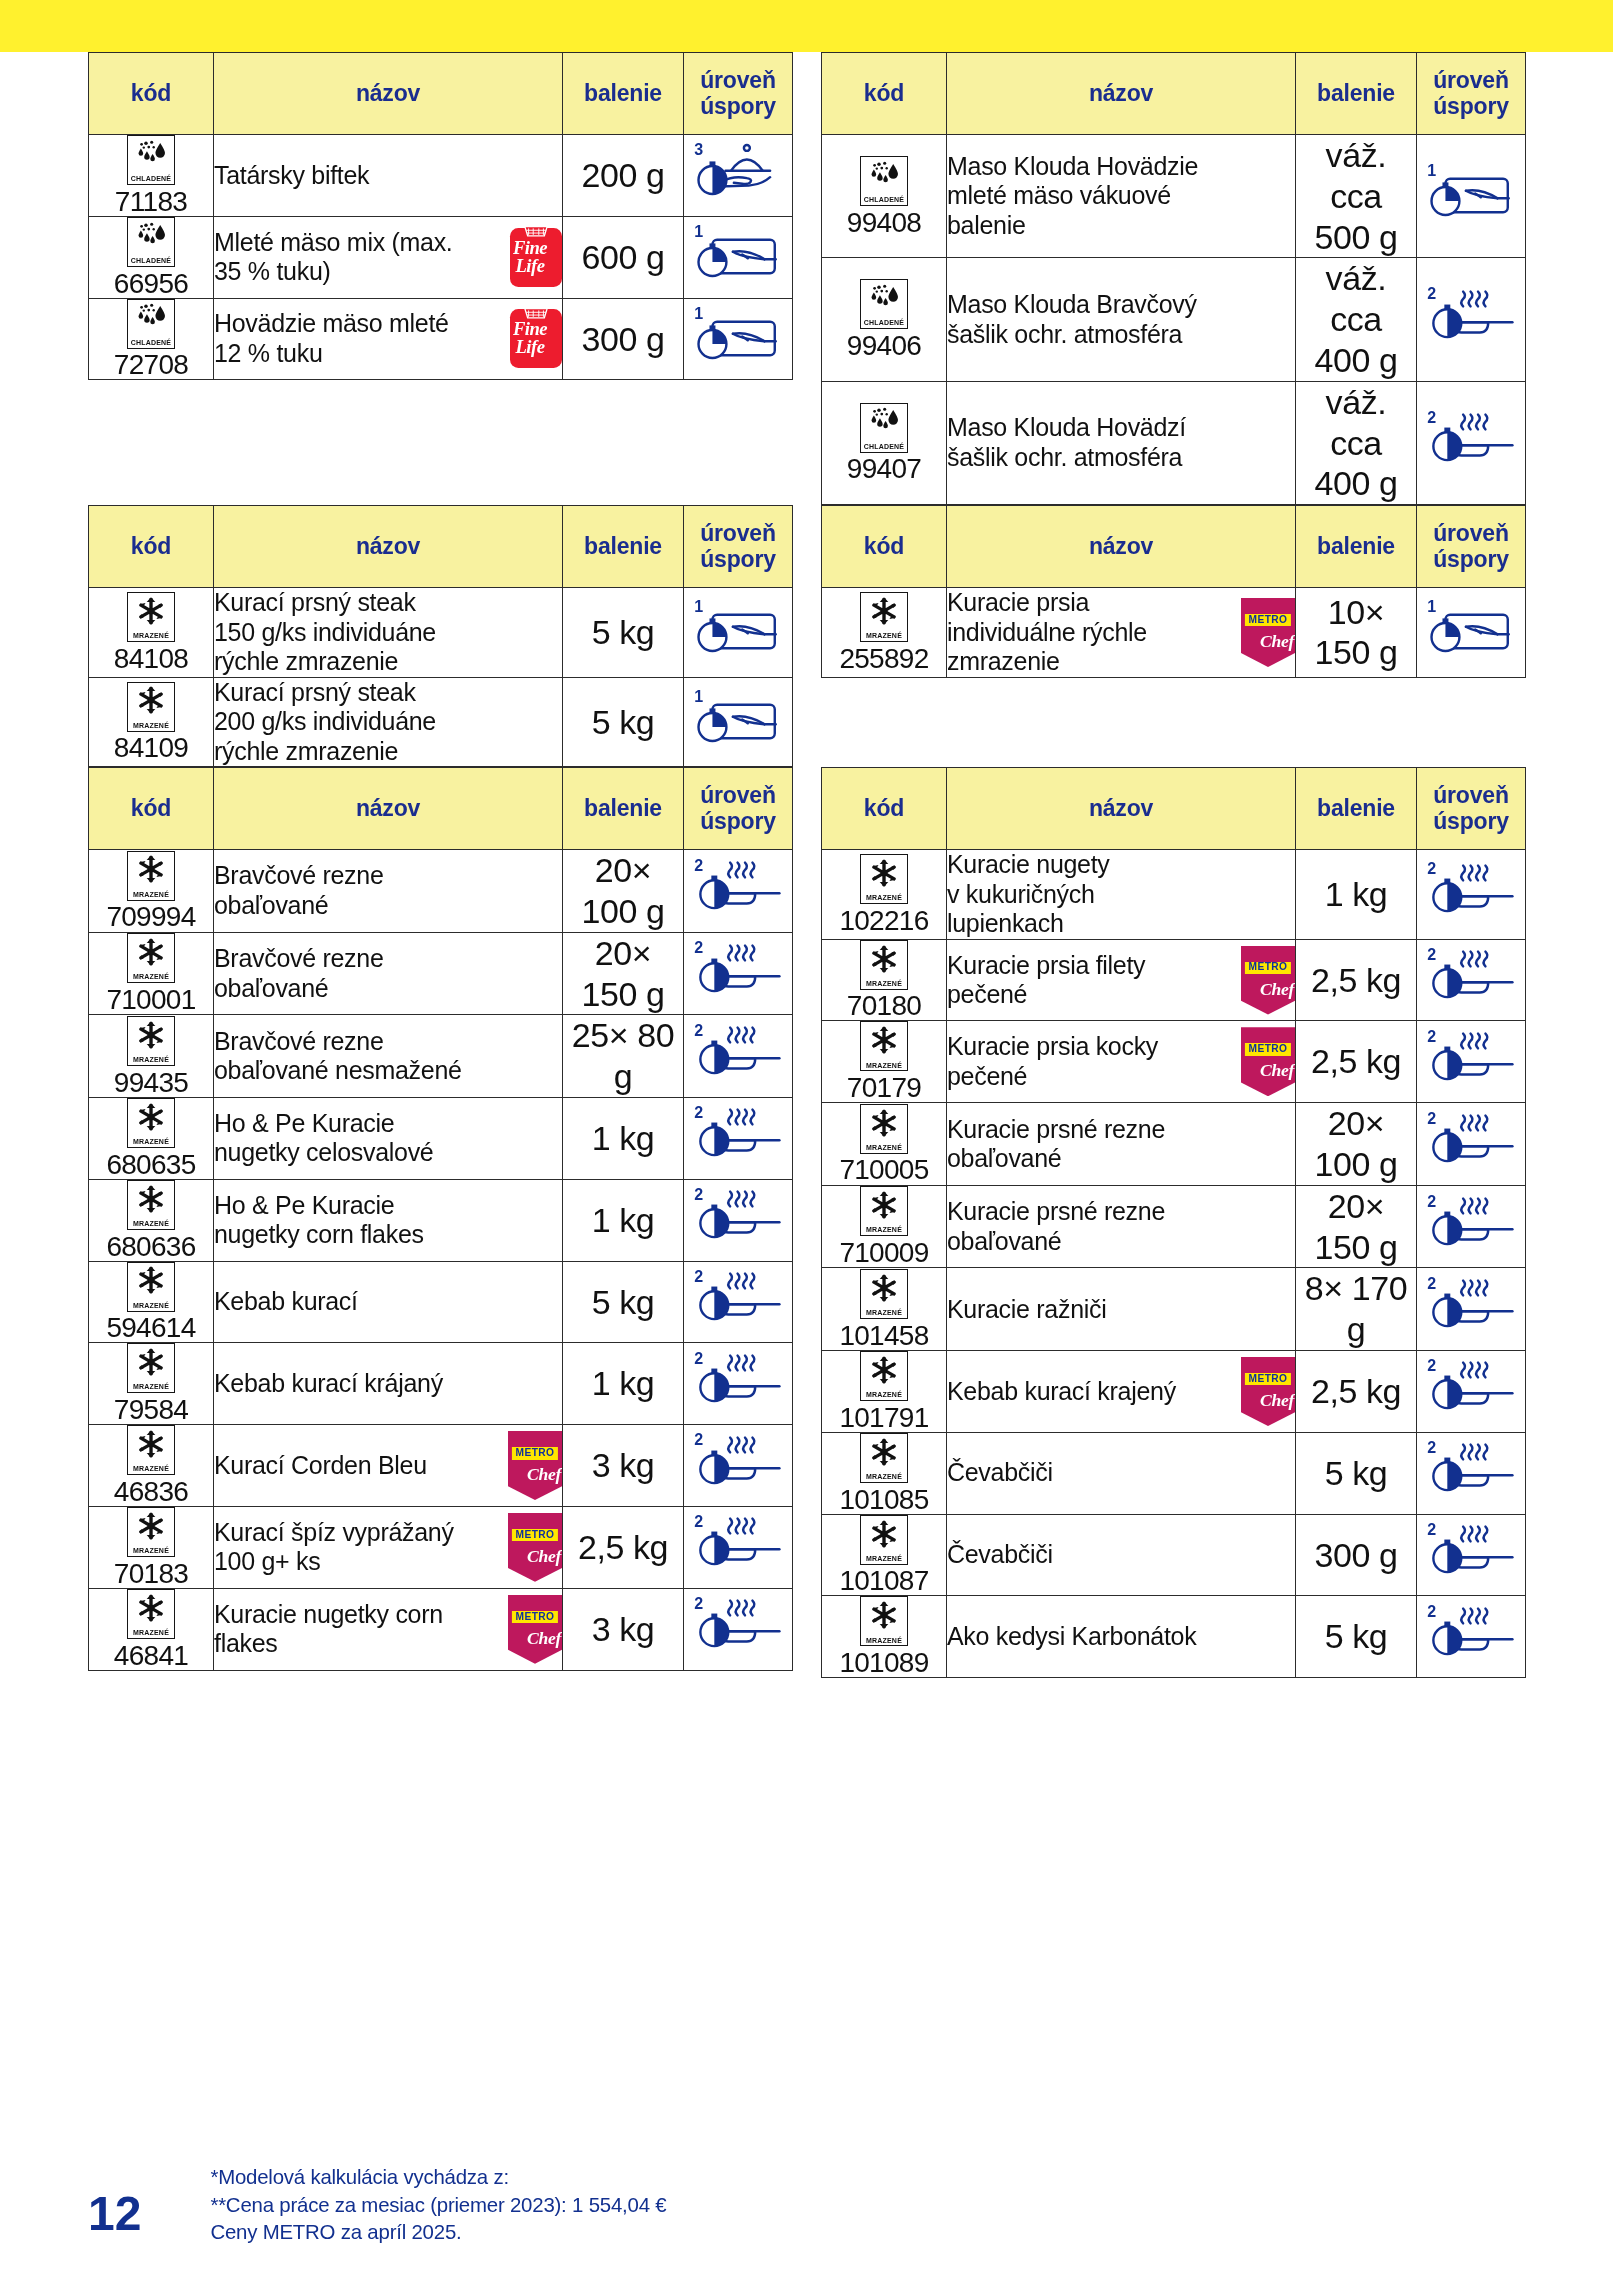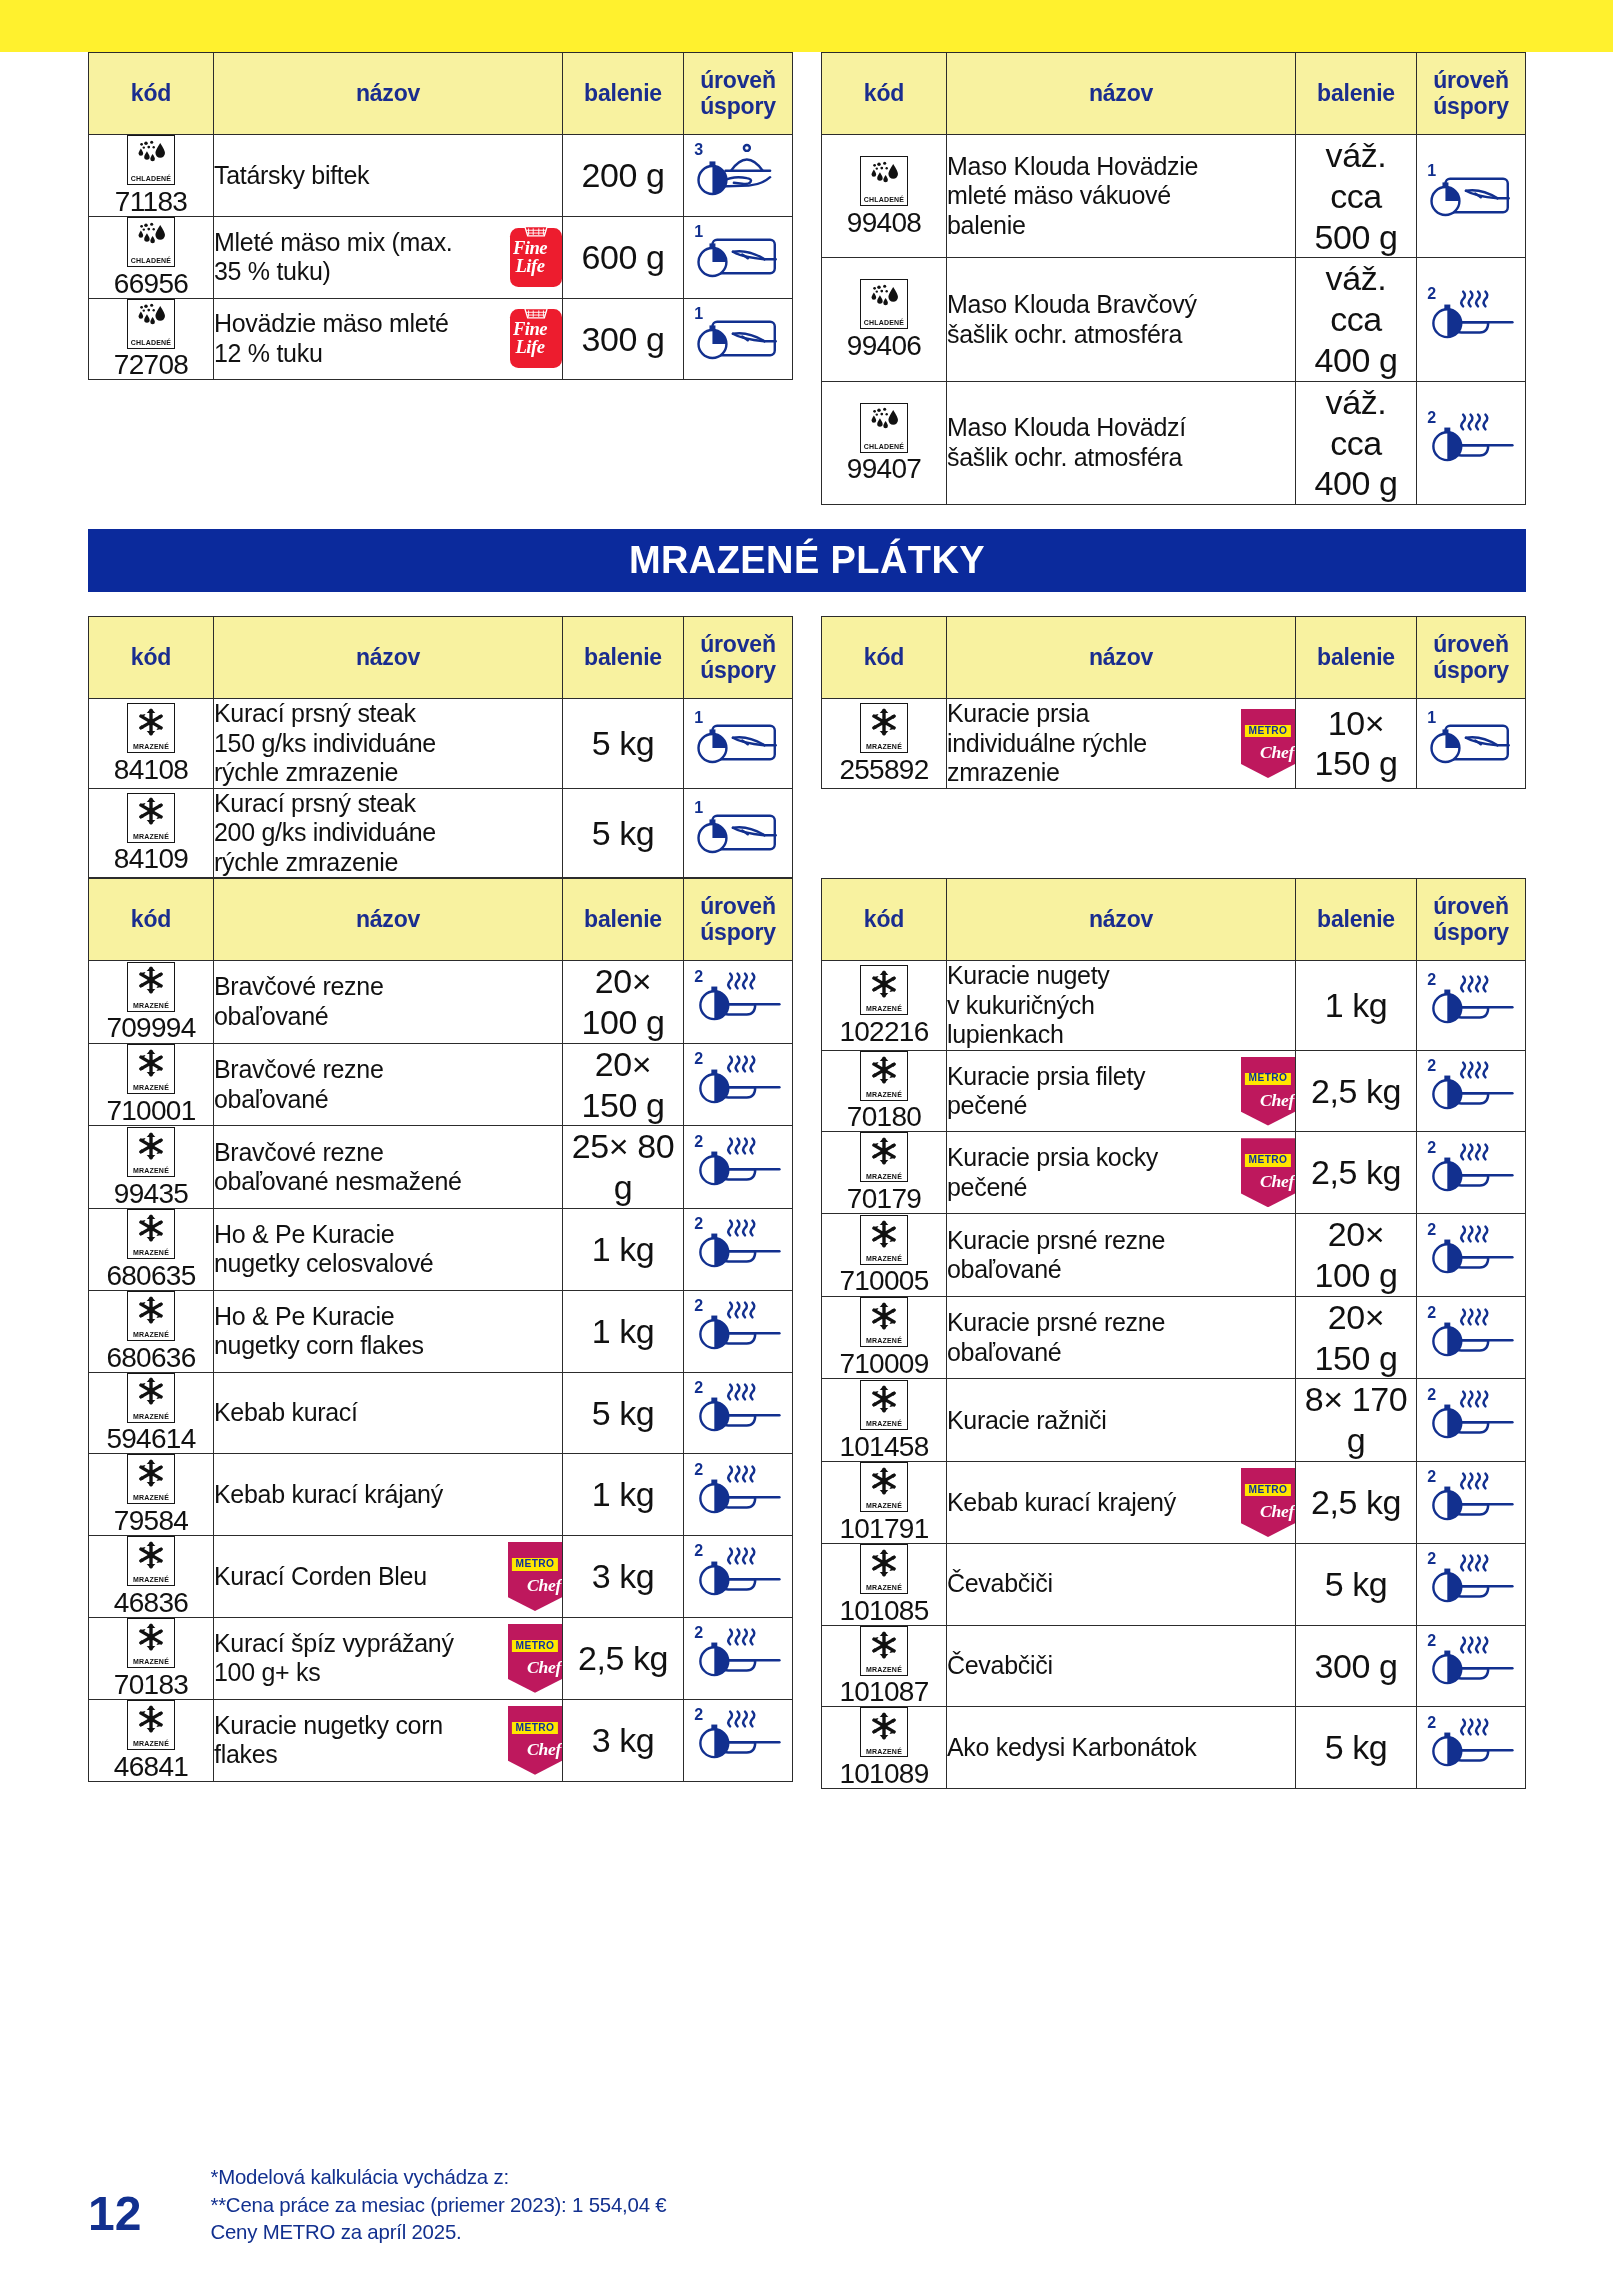--- a/index.html
+++ b/index.html
@@ -606,21 +606,20 @@
           <path d="M 24 42 L 24 27 A 15 15 0 0 1 24 57 Z" fill="#12308f"></path>
           <rect x="20.8" y="22" width="6.4" height="5" fill="#12308f"></rect>
   </svg>
         </span>
       </td>
     </tr>
               </tbody>
             </table>
           </div>
           </div>
-        <div class="banner">MRAZENÉ PLÁTKY</div>
         <div class="cols">
             <div class="col">
             <table class="prod">
     <thead>
                 <tr>
       <th class="c-kod">kód</th>
       <th class="c-nazov">názov</th>
       <th class="c-bal">balenie</th>
       <th class="c-ur">úroveň<br>úspory</th>
     </tr>

